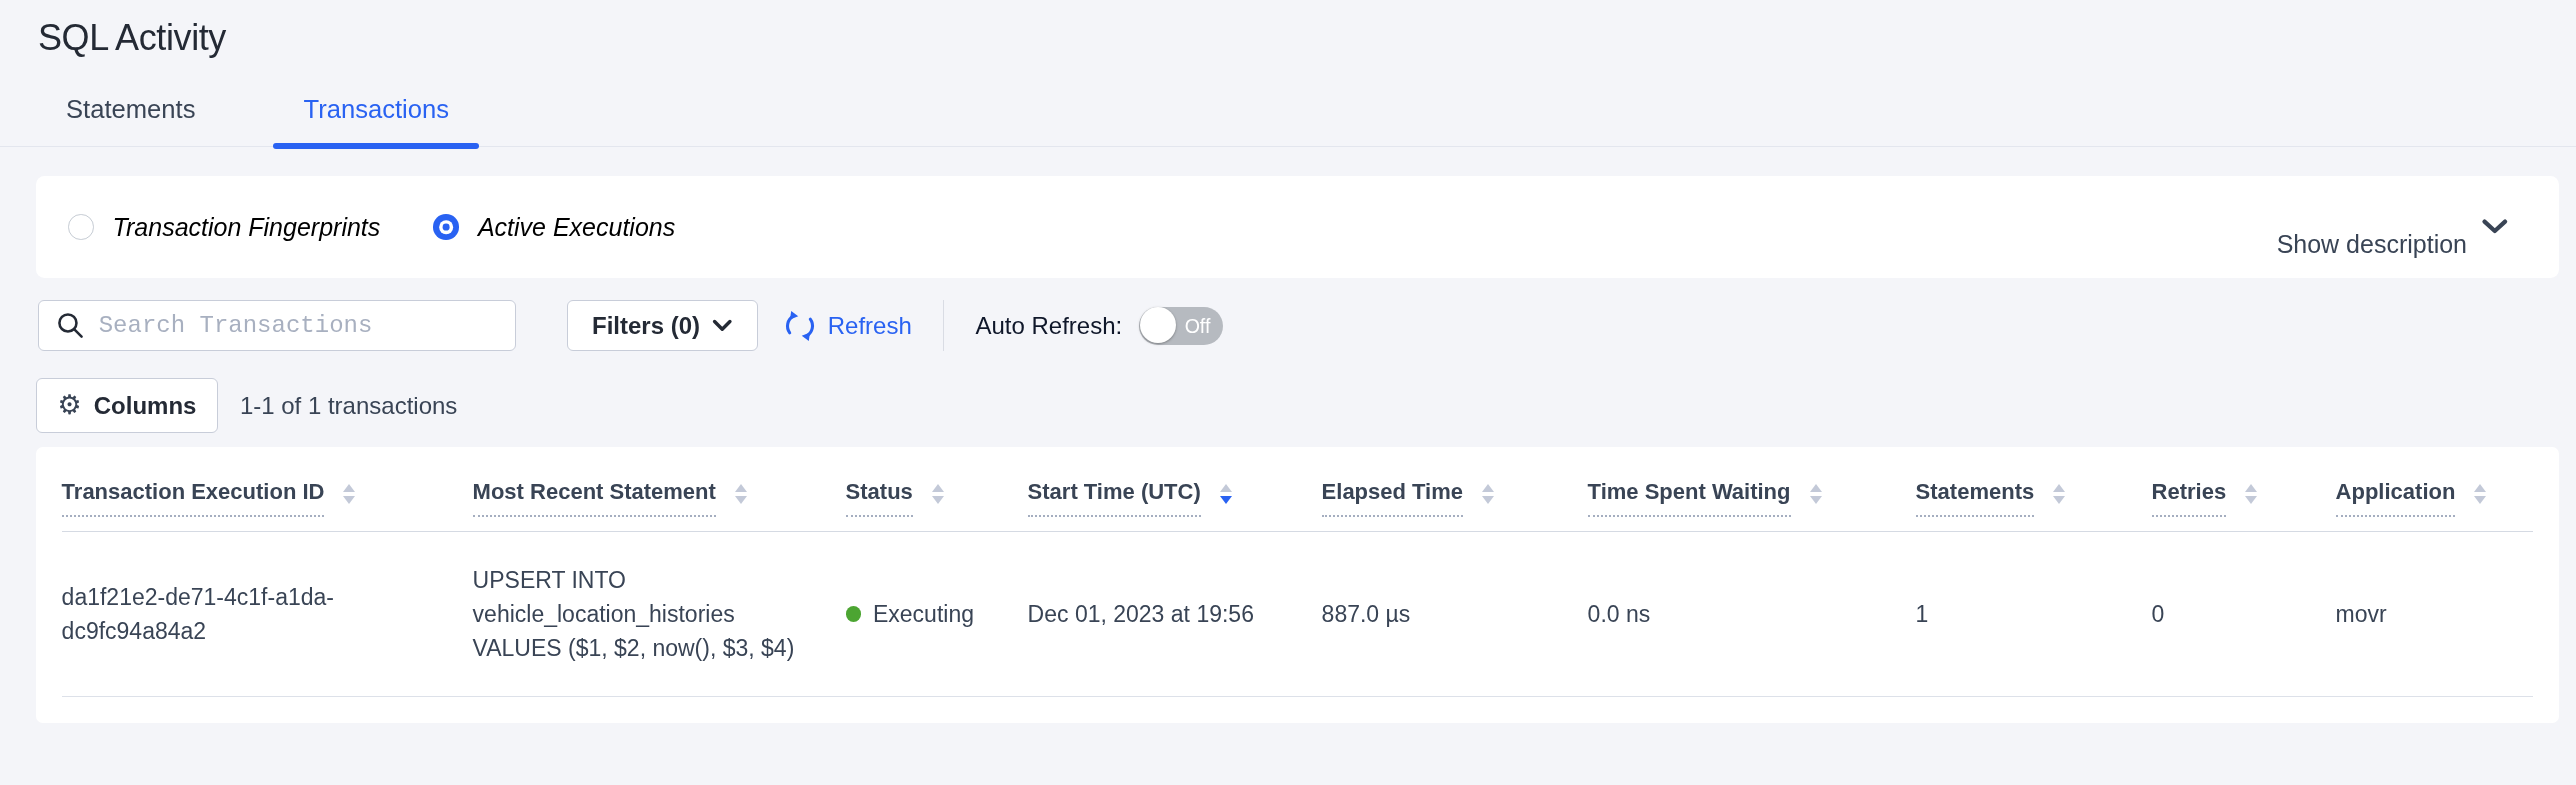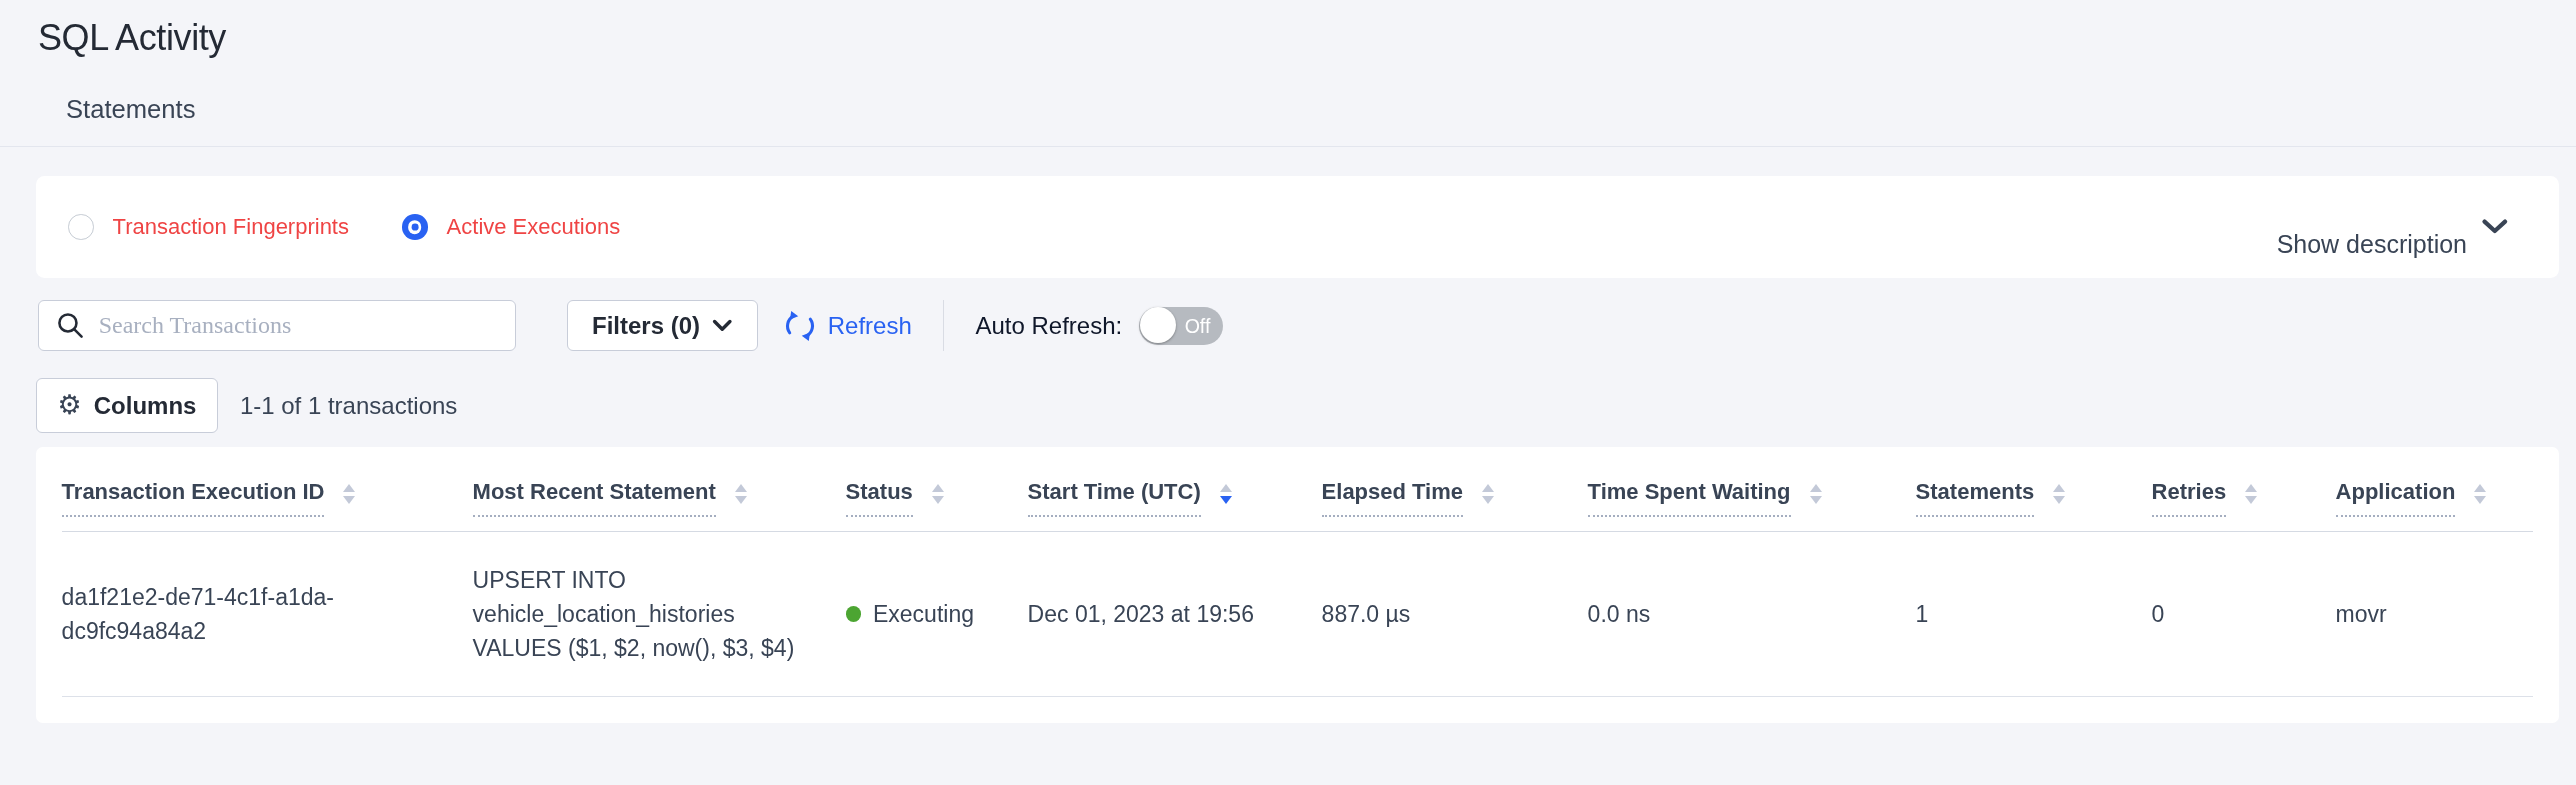--- a/index.html
+++ b/index.html
@@ -60,21 +60,21 @@
   .radio-circle.selected::before {
     content: ""; position: absolute; top: 50%; left: 50%;
     width: 13.7px; height: 13.7px; border-radius: 50%;
     background: #fff; transform: translate(-50%,-50%);
   }
   .radio-circle.selected::after {
     content: ""; position: absolute; top: 50%; left: 50%;
     width: 6.8px; height: 6.8px; border-radius: 50%;
     background: #2962f2; transform: translate(-50%,-50%);
   }
-  .radio-label { font-size: 22px; color: #ef4444; }
+  .radio-label { font-size: 25px; color: #000000; font-style: italic; }
   .flex-spacer { flex: 1; }
   .show-description { display: flex; align-items: center; cursor: pointer; }
   .show-description span { font-size: 25px; color: #394455; margin-right: 15.4px; margin-top: 34px; }
   
   .toolbar {
     margin: 22px 17px 0 38px;
     height: 51px;
     display: flex;
     align-items: center;
   }
@@ -83,21 +83,21 @@
     background: #fff;
     border: 1.7px solid #c8cdd9;
     border-radius: 6px;
     display: flex; align-items: center;
     padding: 0 17px;
   }
   .search-box input {
     border: none; outline: none;
     flex: 1; margin-left: 13.7px;
     font-size: 24px;
-    font-family: Liberation Serif, serif;
+    font-family: Liberation Mono, monospace;
     color: #0f172a;
   }
   .search-box input::placeholder { color: #a8b0c0; }
   .filters-btn {
     margin-left: 51px;
     height: 51px;
     background: #fff;
     border: 1.7px solid #c8cdd9;
     border-radius: 6px;
     display: flex; align-items: center;
@@ -190,20 +190,21 @@
   }
   svg { display: block; }
 </style>
 </head>
 <body>
 
 <h1 class="page-title">SQL Activity</h1>
 
 <nav class="tabs">
   <div class="tab">Statements</div>
+  <div class="tab active">Transactions</div>
 </nav>
 
 <section class="radio-card">
   <div class="radio-option">
     <span class="radio-circle"></span>
     <span class="radio-label">Transaction Fingerprints</span>
   </div>
   <div class="radio-option">
     <span class="radio-circle selected"></span>
     <span class="radio-label">Active Executions</span>

